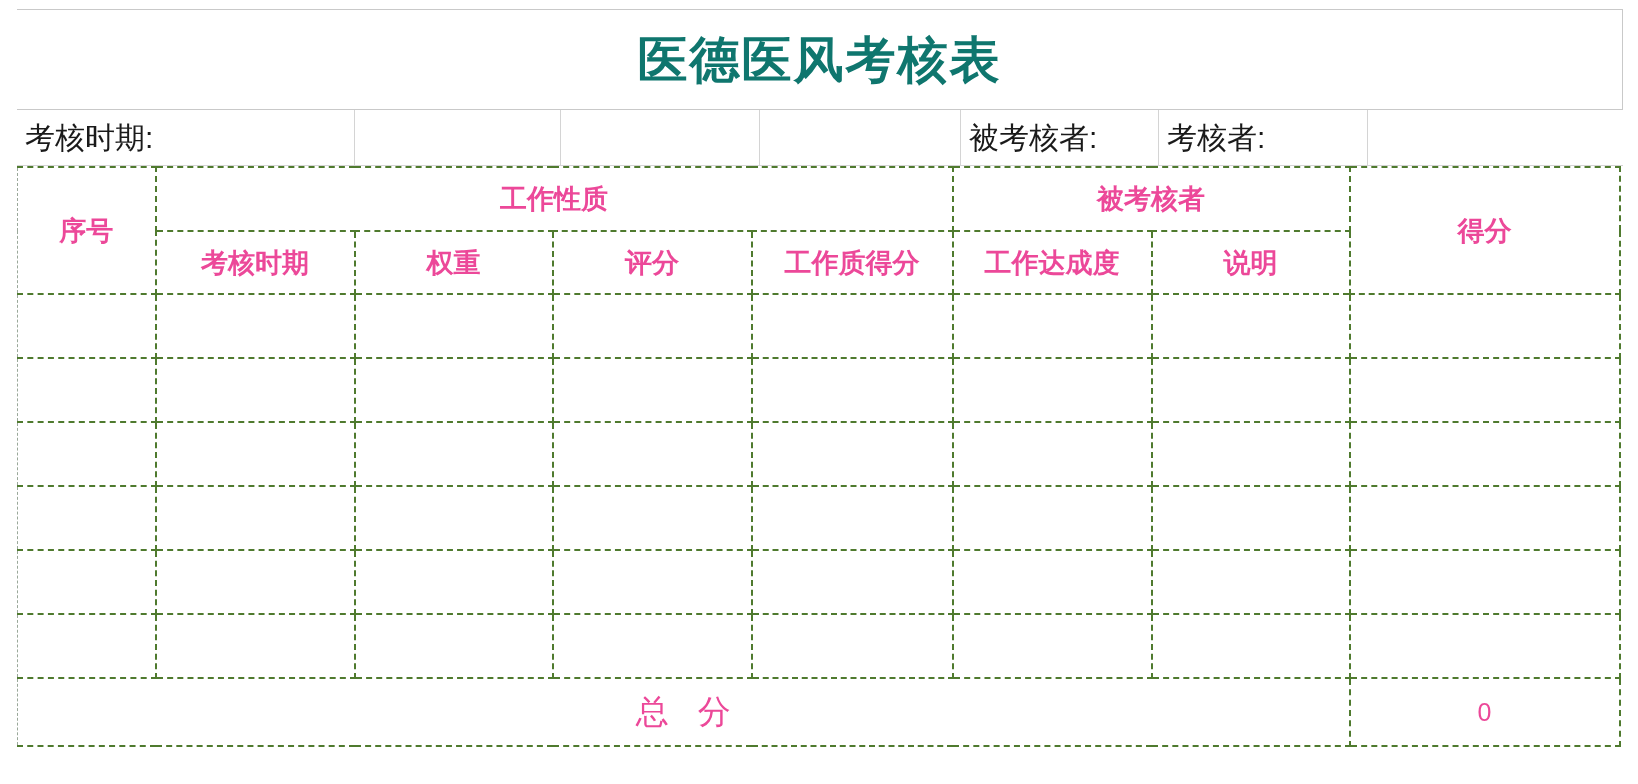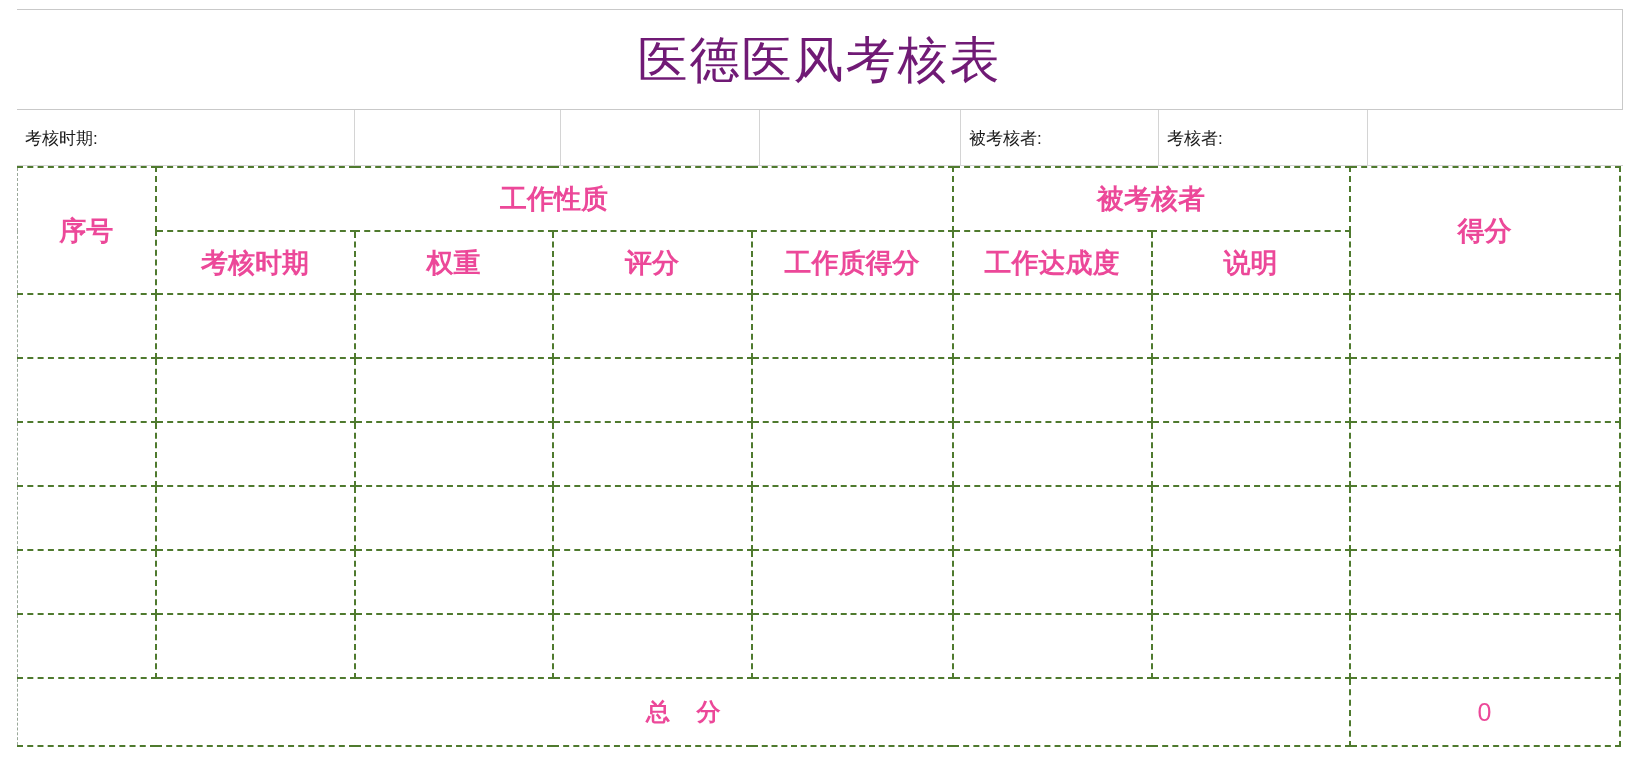--- a/index.html
+++ b/index.html
@@ -31,22 +31,22 @@
     box-sizing: border-box;
     border: 1px solid #c9c9c9;
     border-left: none;
     background: #ffffff;
     display: flex;
     align-items: center;
     justify-content: center;
   }
   .title-row .title-text {
     font-size: 50px;
-    font-weight: normal;
-    color: #701a75;
+    font-weight: bold;
+    color: #0f766e;
     letter-spacing: 2px;
     line-height: 1;
     white-space: nowrap;
     text-align: center;
   }
 
   
   .meta-row {
     position: absolute;
     left: 17px;
@@ -57,21 +57,21 @@
     border-bottom: 1px solid #d4d4d4;
     display: flex;
   }
   .meta-cell {
     box-sizing: border-box;
     border-right: 1px solid #d4d4d4;
     height: 56px;
     display: flex;
     align-items: center;
     padding-left: 8px;
-    font-size: 17px;
+    font-size: 30px;
     color: #1a1a1a;
     white-space: nowrap;
     overflow: hidden;
   }
   .meta-cell:last-child { border-right: none; }
 
   
   .grid {
     position: absolute;
     left: 17px;
@@ -93,22 +93,22 @@
     color: #ec4899;
     white-space: nowrap;
     overflow: hidden;
   }
   .grid th.hdr-group { height: 62px; }
   .grid th.hdr-sub   { height: 61px; }
   .grid th.hdr-tall  { height: 123px; font-family: Liberation Serif, serif; }
   .grid td.data-cell { height: 62px; font-weight: normal; }
   .grid td.total-label {
     height: 66px;
-    font-weight: bold;
-    font-size: 24px;
+    font-weight: normal;
+    font-size: 33px;
     letter-spacing: 10px;
     text-indent: 10px;
   }
   .grid td.total-value {
     height: 66px;
     font-weight: normal;
     font-size: 25px;
   }
 
   

